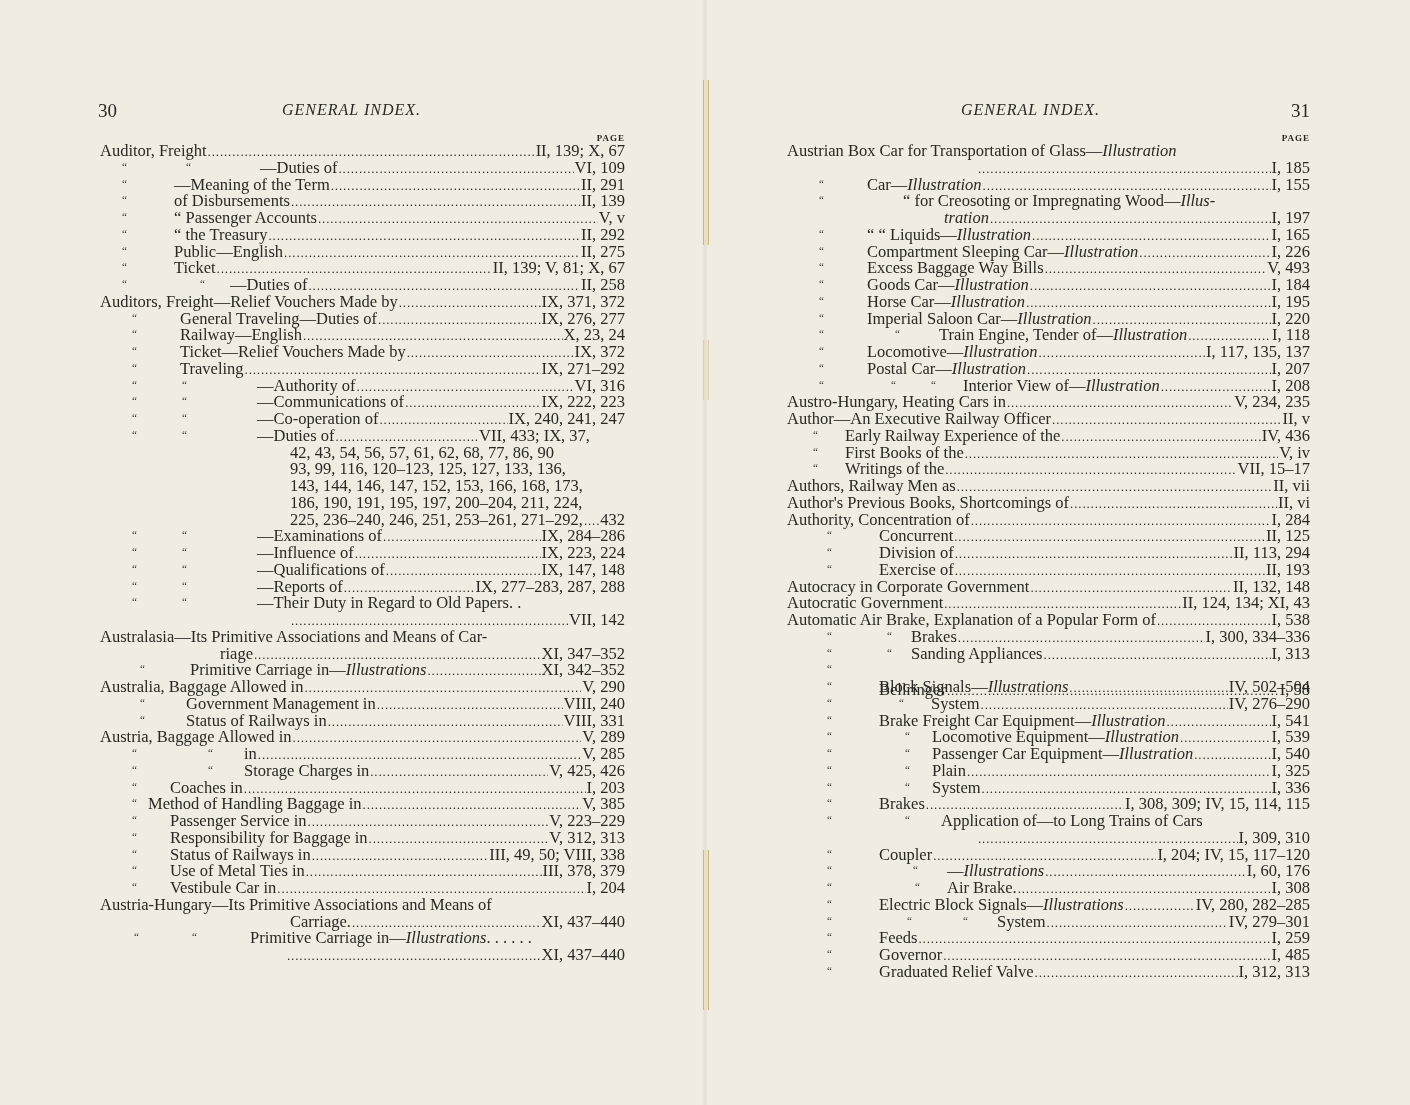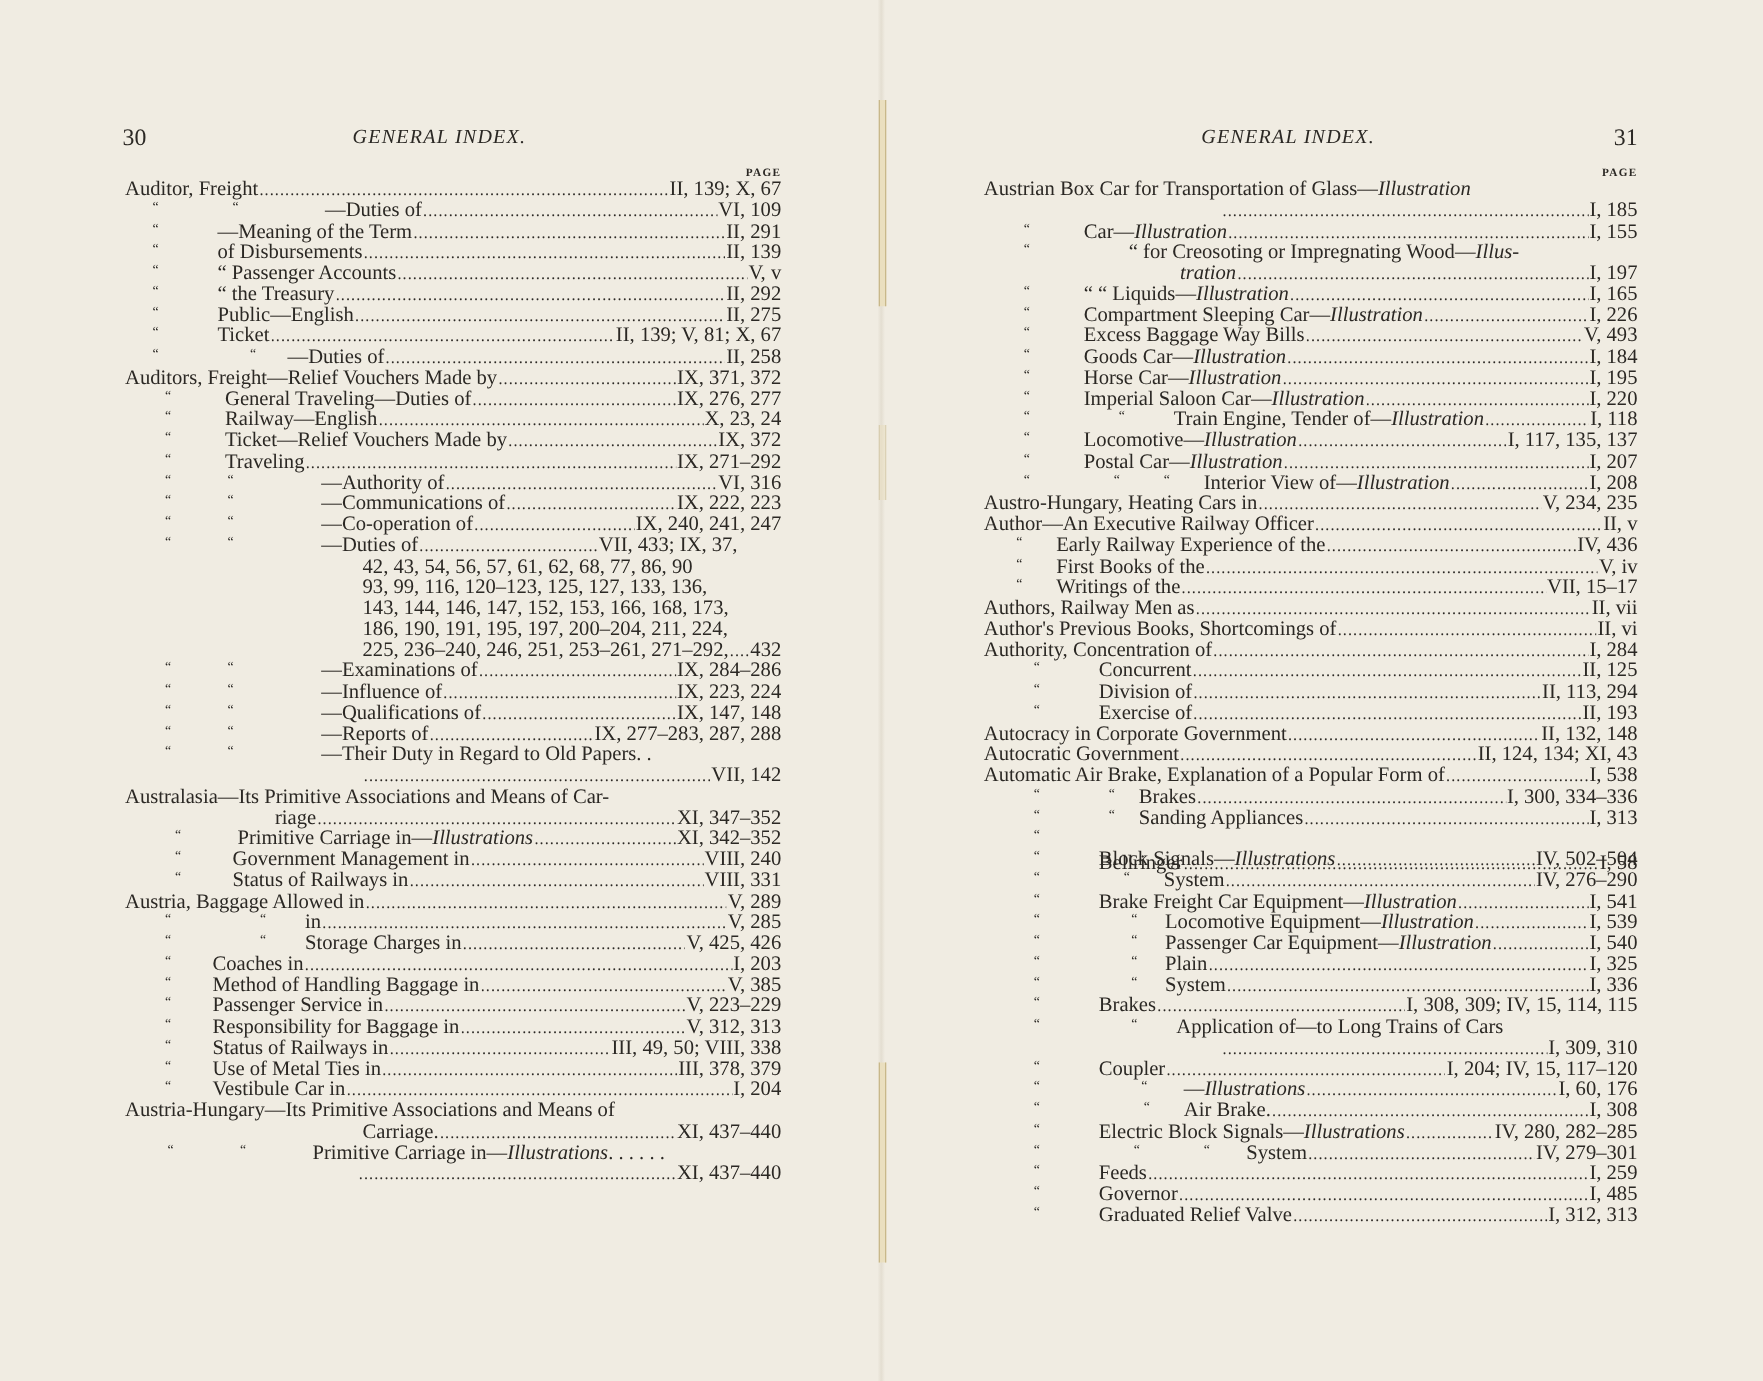--- a/index.html
+++ b/index.html
@@ -247,20 +247,25 @@
           <span class="lead"></span>
           <span class="ref">XI, 347–352</span>
         </div>
         <div class="line">
           <span class="ditto" style="left: 40px;">“</span>
           <span class="txt" style="margin-left: 90px;"><span>Primitive Carriage in—</span><i>Illustrations</i></span>
           <span class="lead"></span>
           <span class="ref">XI, 342–352</span>
         </div>
         <div class="line">
+          <span class="txt" style="margin-left: 0px;"><span>Australia, Baggage Allowed in</span></span>
+          <span class="lead"></span>
+          <span class="ref">V, 290</span>
+        </div>
+        <div class="line">
           <span class="ditto" style="left: 40px;">“</span>
           <span class="txt" style="margin-left: 86px;"><span>Government Management in</span></span>
           <span class="lead"></span>
           <span class="ref">VIII, 240</span>
         </div>
         <div class="line">
           <span class="ditto" style="left: 40px;">“</span>
           <span class="txt" style="margin-left: 86px;"><span>Status of Railways in</span></span>
           <span class="lead"></span>
           <span class="ref">VIII, 331</span>
@@ -285,21 +290,21 @@
           <span class="ref">V, 425, 426</span>
         </div>
         <div class="line">
           <span class="ditto" style="left: 32px;">“</span>
           <span class="txt" style="margin-left: 70px;"><span>Coaches in</span></span>
           <span class="lead"></span>
           <span class="ref">I, 203</span>
         </div>
         <div class="line">
           <span class="ditto" style="left: 32px;">“</span>
-          <span class="txt" style="margin-left: 70px;"><span>Method of Handling Baggage in</span></span>
+          <span class="txt" style="margin-left: 48px;"><span>Method of Handling Baggage in</span></span>
           <span class="lead"></span>
           <span class="ref">V, 385</span>
         </div>
         <div class="line">
           <span class="ditto" style="left: 32px;">“</span>
           <span class="txt" style="margin-left: 70px;"><span>Passenger Service in</span></span>
           <span class="lead"></span>
           <span class="ref">V, 223–229</span>
         </div>
         <div class="line">

